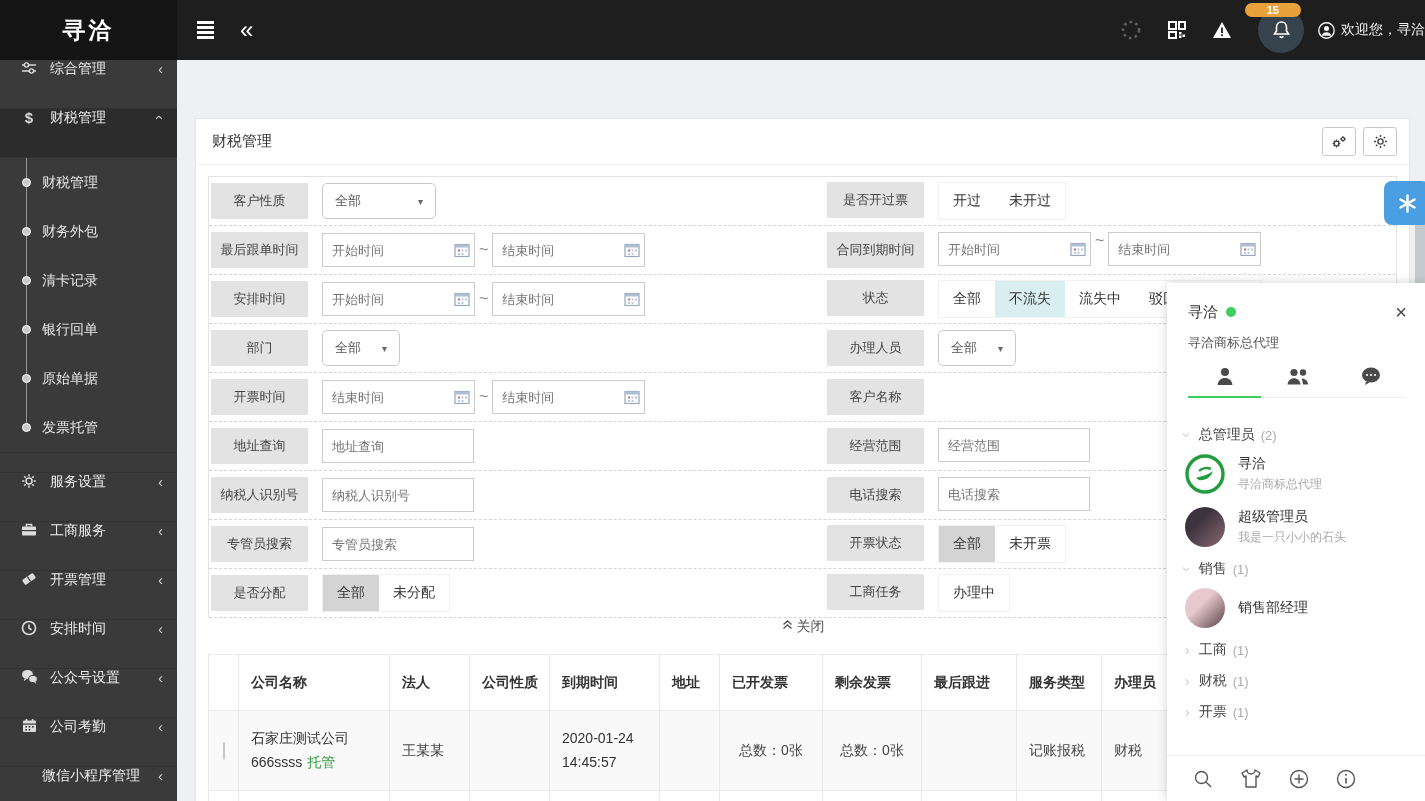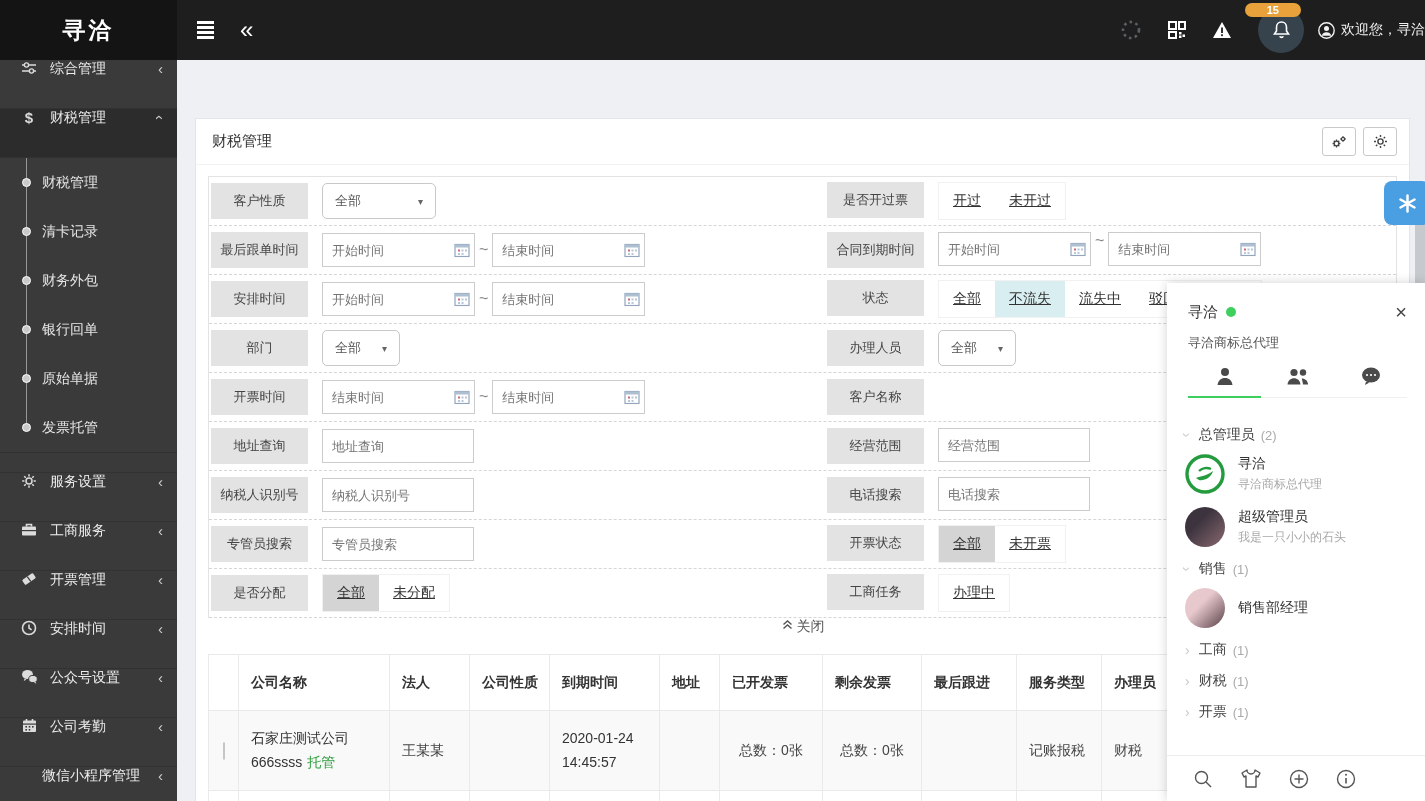--- a/index.html
+++ b/index.html
@@ -54,21 +54,21 @@
   .sel{height:36px;border:1px solid #c8c8c8;border-radius:5px;background:#fff;display:flex;align-items:center;justify-content:space-between;padding:0 12px;font-size:13px;color:#555;cursor:pointer;}
   .w-lg{width:114px;} .w-sm{width:78px;}
   .caret{font-size:10px;color:#666;margin-left:10px;}
   .d-wrap{position:relative;width:153px;height:34px;flex:none;}
   .d-wrap input{width:100%;height:100%;border:1px solid #ccc;padding:0 26px 0 9px;font-size:13px;color:#333;background:#fff;}
   input::placeholder{color:#757575;opacity:1;}
   .cal{position:absolute;right:5px;top:50%;transform:translateY(-50%);pointer-events:none;display:flex;}
   .tilde{color:#888;margin:0 4px;}
   .t-input{width:152px;height:34px;border:1px solid #ccc;padding:0 9px;font-size:13px;color:#333;background:#fff;}
   .chips{display:flex;background:#fff;border:1px solid #f1f1f1;}
-  .chip{height:36px;display:flex;align-items:center;padding:0 14px;font-size:14px;color:#333;cursor:pointer;text-decoration:underline;}
+  .chip{height:36px;display:flex;align-items:center;padding:0 14px;font-size:14px;color:#333;cursor:pointer;}
   .chip.on-gray{background:var(--chip_gray,#d4d4d4);}
   .chip.on-cyan{background:var(--chip_cyan,#d9eef0);}
   .close-row{height:36px;display:flex;align-items:flex-start;justify-content:center;color:#555;font-size:14px;gap:3px;cursor:pointer;}
 
   
   .grid{margin:0 12px;border-collapse:collapse;width:calc(100% - 24px);table-layout:fixed;font-size:14px;background:#fff;}
   .grid th,.grid td{border:1px solid #eaeaea;overflow:hidden;}
   .grid thead th{height:56px;text-align:left;padding-left:12px;color:#333;font-weight:bold;background:#fff;}
   .grid tbody td{height:80px;padding-left:12px;color:#444;}
   .grid tbody tr.striped{background:#f9f9f9;}
@@ -174,22 +174,22 @@
     <span class="lbl">综合管理</span>
     <span class="chev">‹</span>
   </div>
   <div class="s-item active">
     <span class="ic">$</span>
     <span class="lbl">财税管理</span>
     <span class="chev up">‹</span>
   </div>
   <div class="submenu">
     <div class="sub-item">财税管理</div>
+    <div class="sub-item">财务外包</div>
     <div class="sub-item">清卡记录</div>
-    <div class="sub-item">财务外包</div>
     <div class="sub-item">银行回单</div>
     <div class="sub-item">原始单据</div>
     <div class="sub-item">发票托管</div>
   </div>
   <div class="s-gap"></div>
   <div class="s-item">
     <span class="ic">
       <svg width="16" height="16" viewBox="0 0 16 16">
           <g stroke="#dcdcdc" stroke-width="1.5">
             <circle cx="8" cy="8" r="3" fill="none"></circle>

